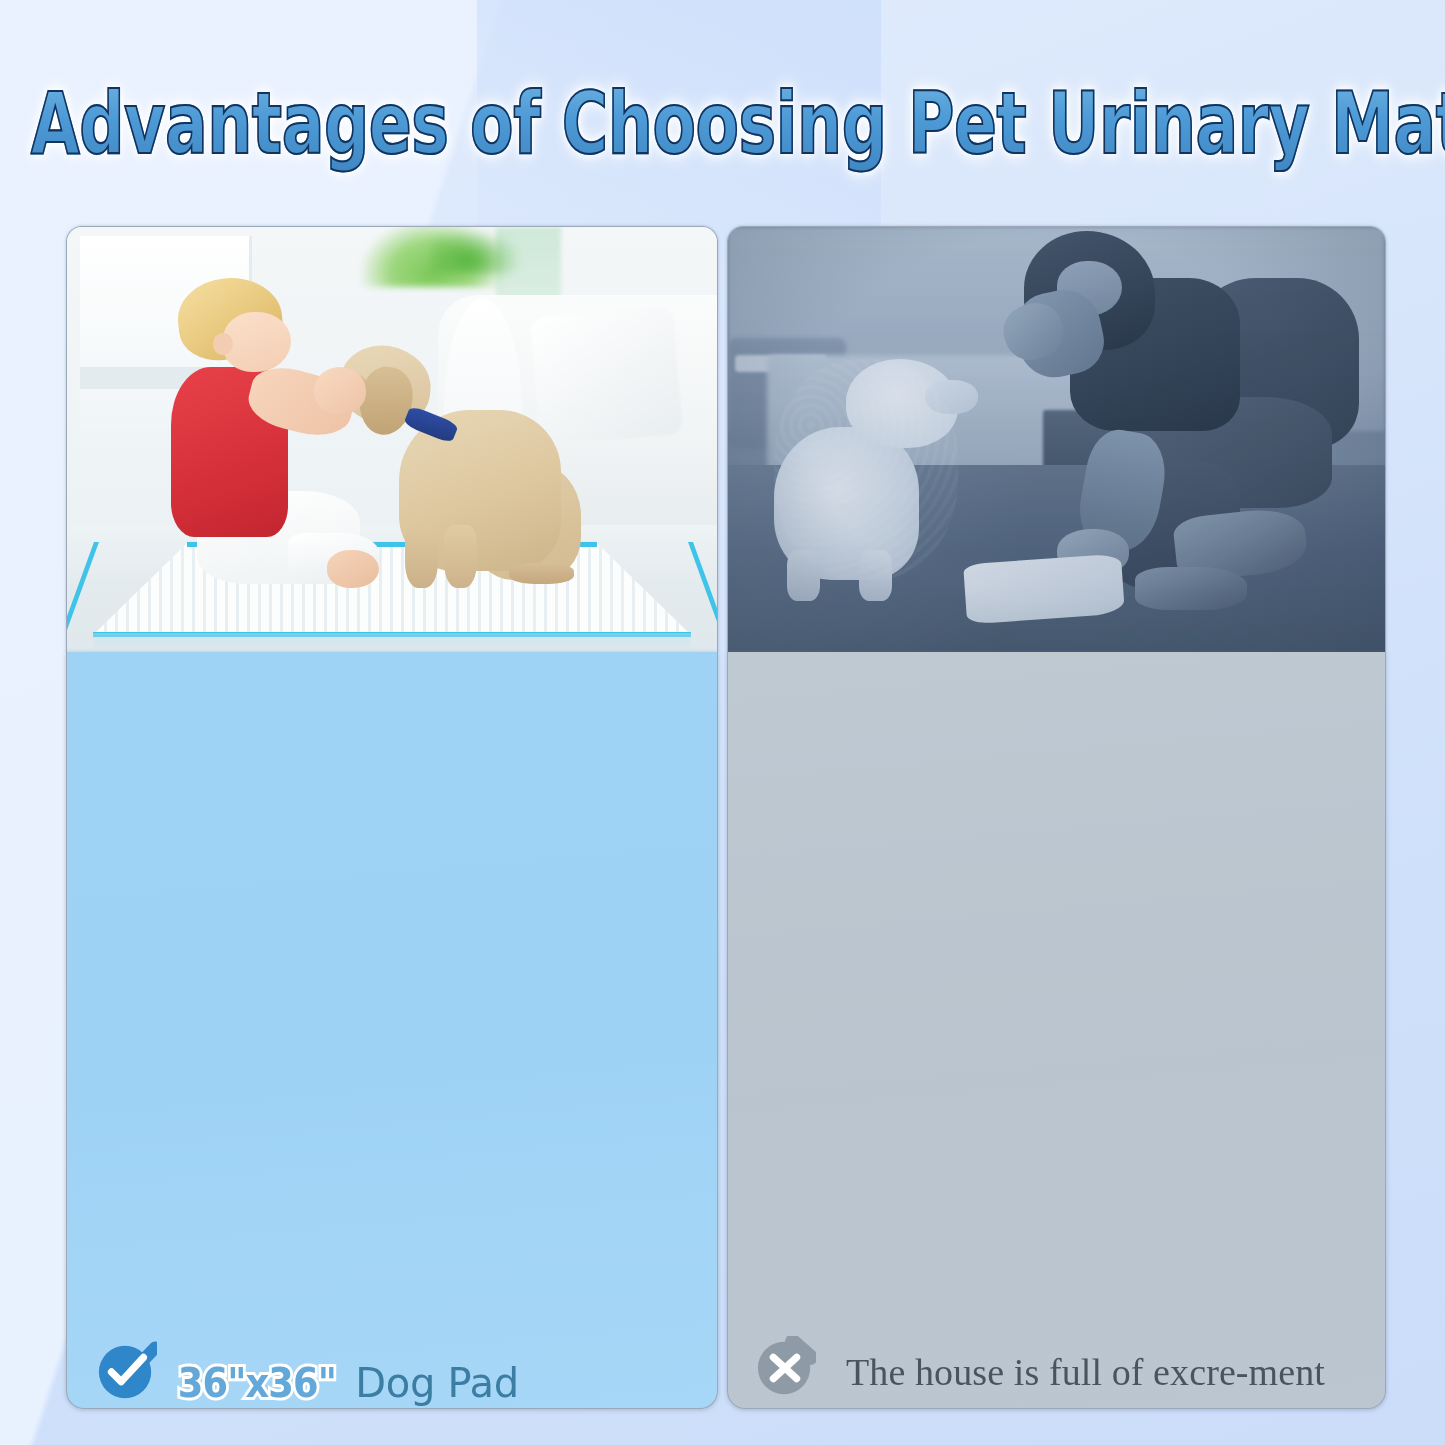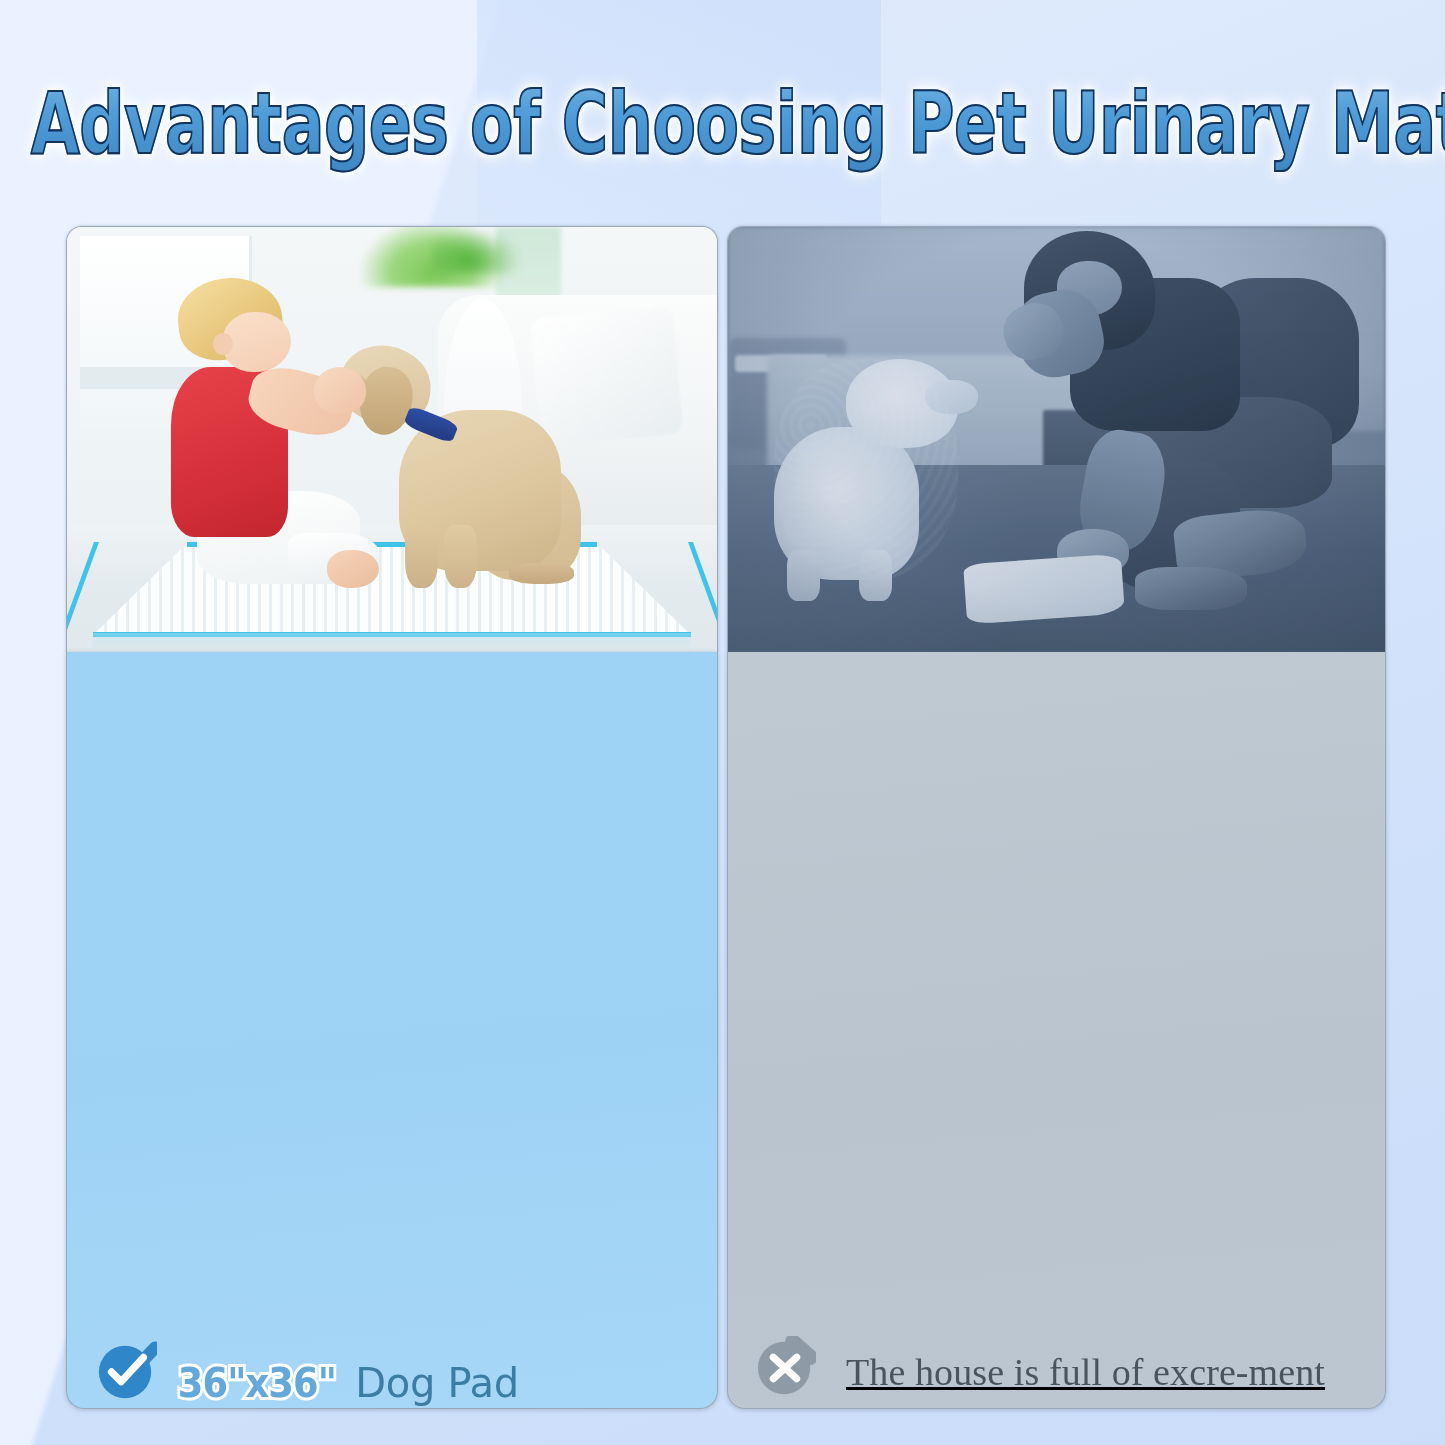--- a/index.html
+++ b/index.html
@@ -60,21 +60,21 @@
     position:relative;
     overflow:hidden;
   }
   #panel-left{height:756px;background:linear-gradient(175deg,#9fd3f6 0%,#9ed2f5 55%,#a7d7f7 100%);}
   #panel-right{height:756px;background:linear-gradient(175deg,#bfc9d2 0%,#b9c4ce 55%,#bcc6d0 100%);}
 
   
   .rows{position:absolute;inset:0;}
   .row{position:absolute;display:flex;align-items:flex-start;}
   .row-l{left:28px;right:8px;}
-  .row-r{left:26px;right:2px;text-decoration:underline;}
+  .row-r{left:26px;right:2px;}
 
   
   .ic{flex:0 0 auto;position:relative;width:62px;height:62px;margin-top:-6px;}
   .ic svg{width:62px;height:62px;display:block;}
 
   
   .txt-l{
     margin-left:14px;
     font-family:"DejaVu Sans", sans-serif;
     font-size:40px;

